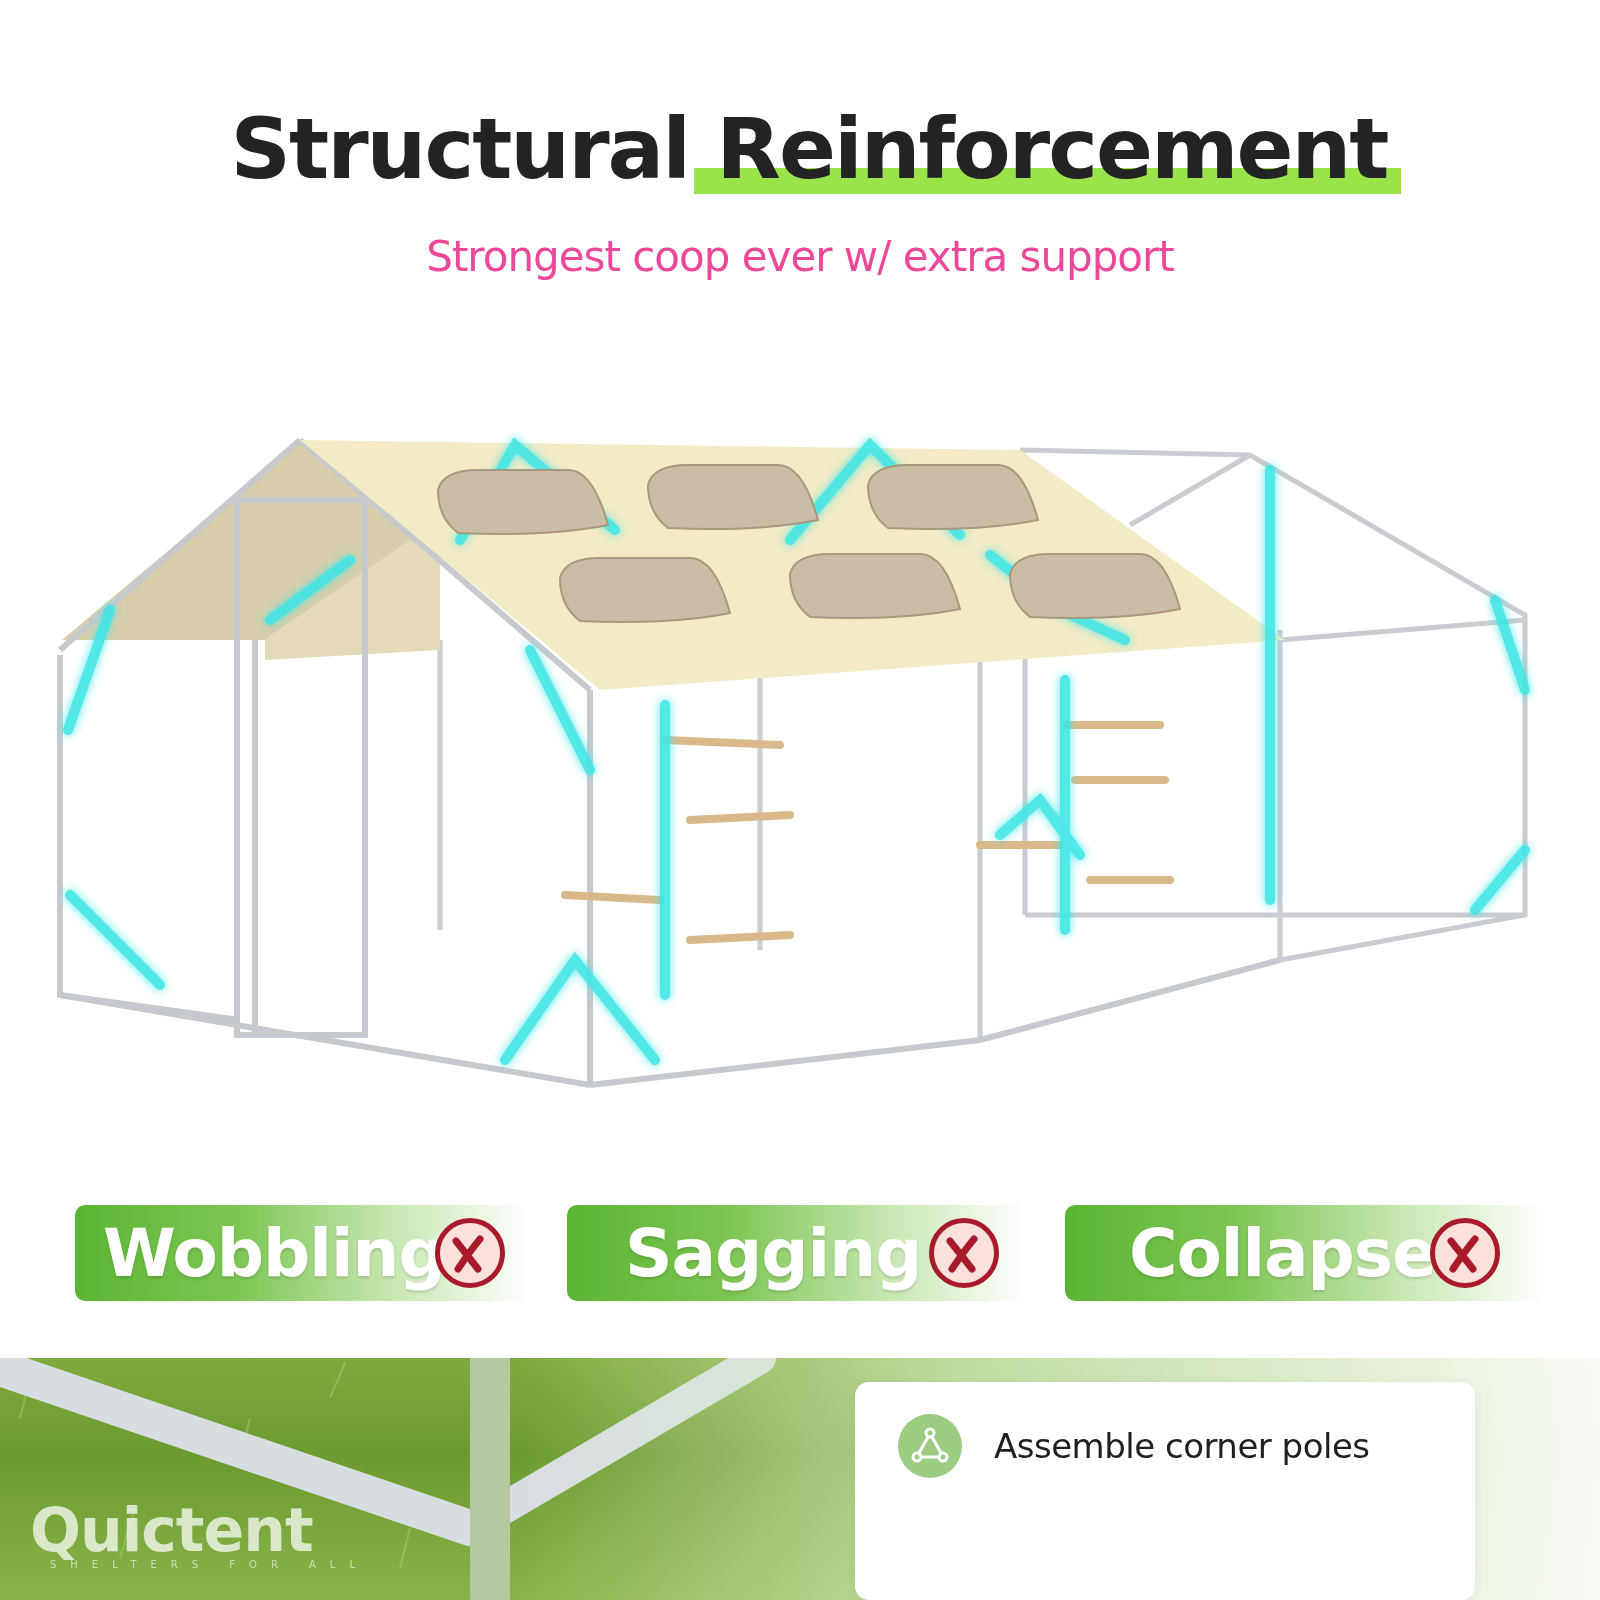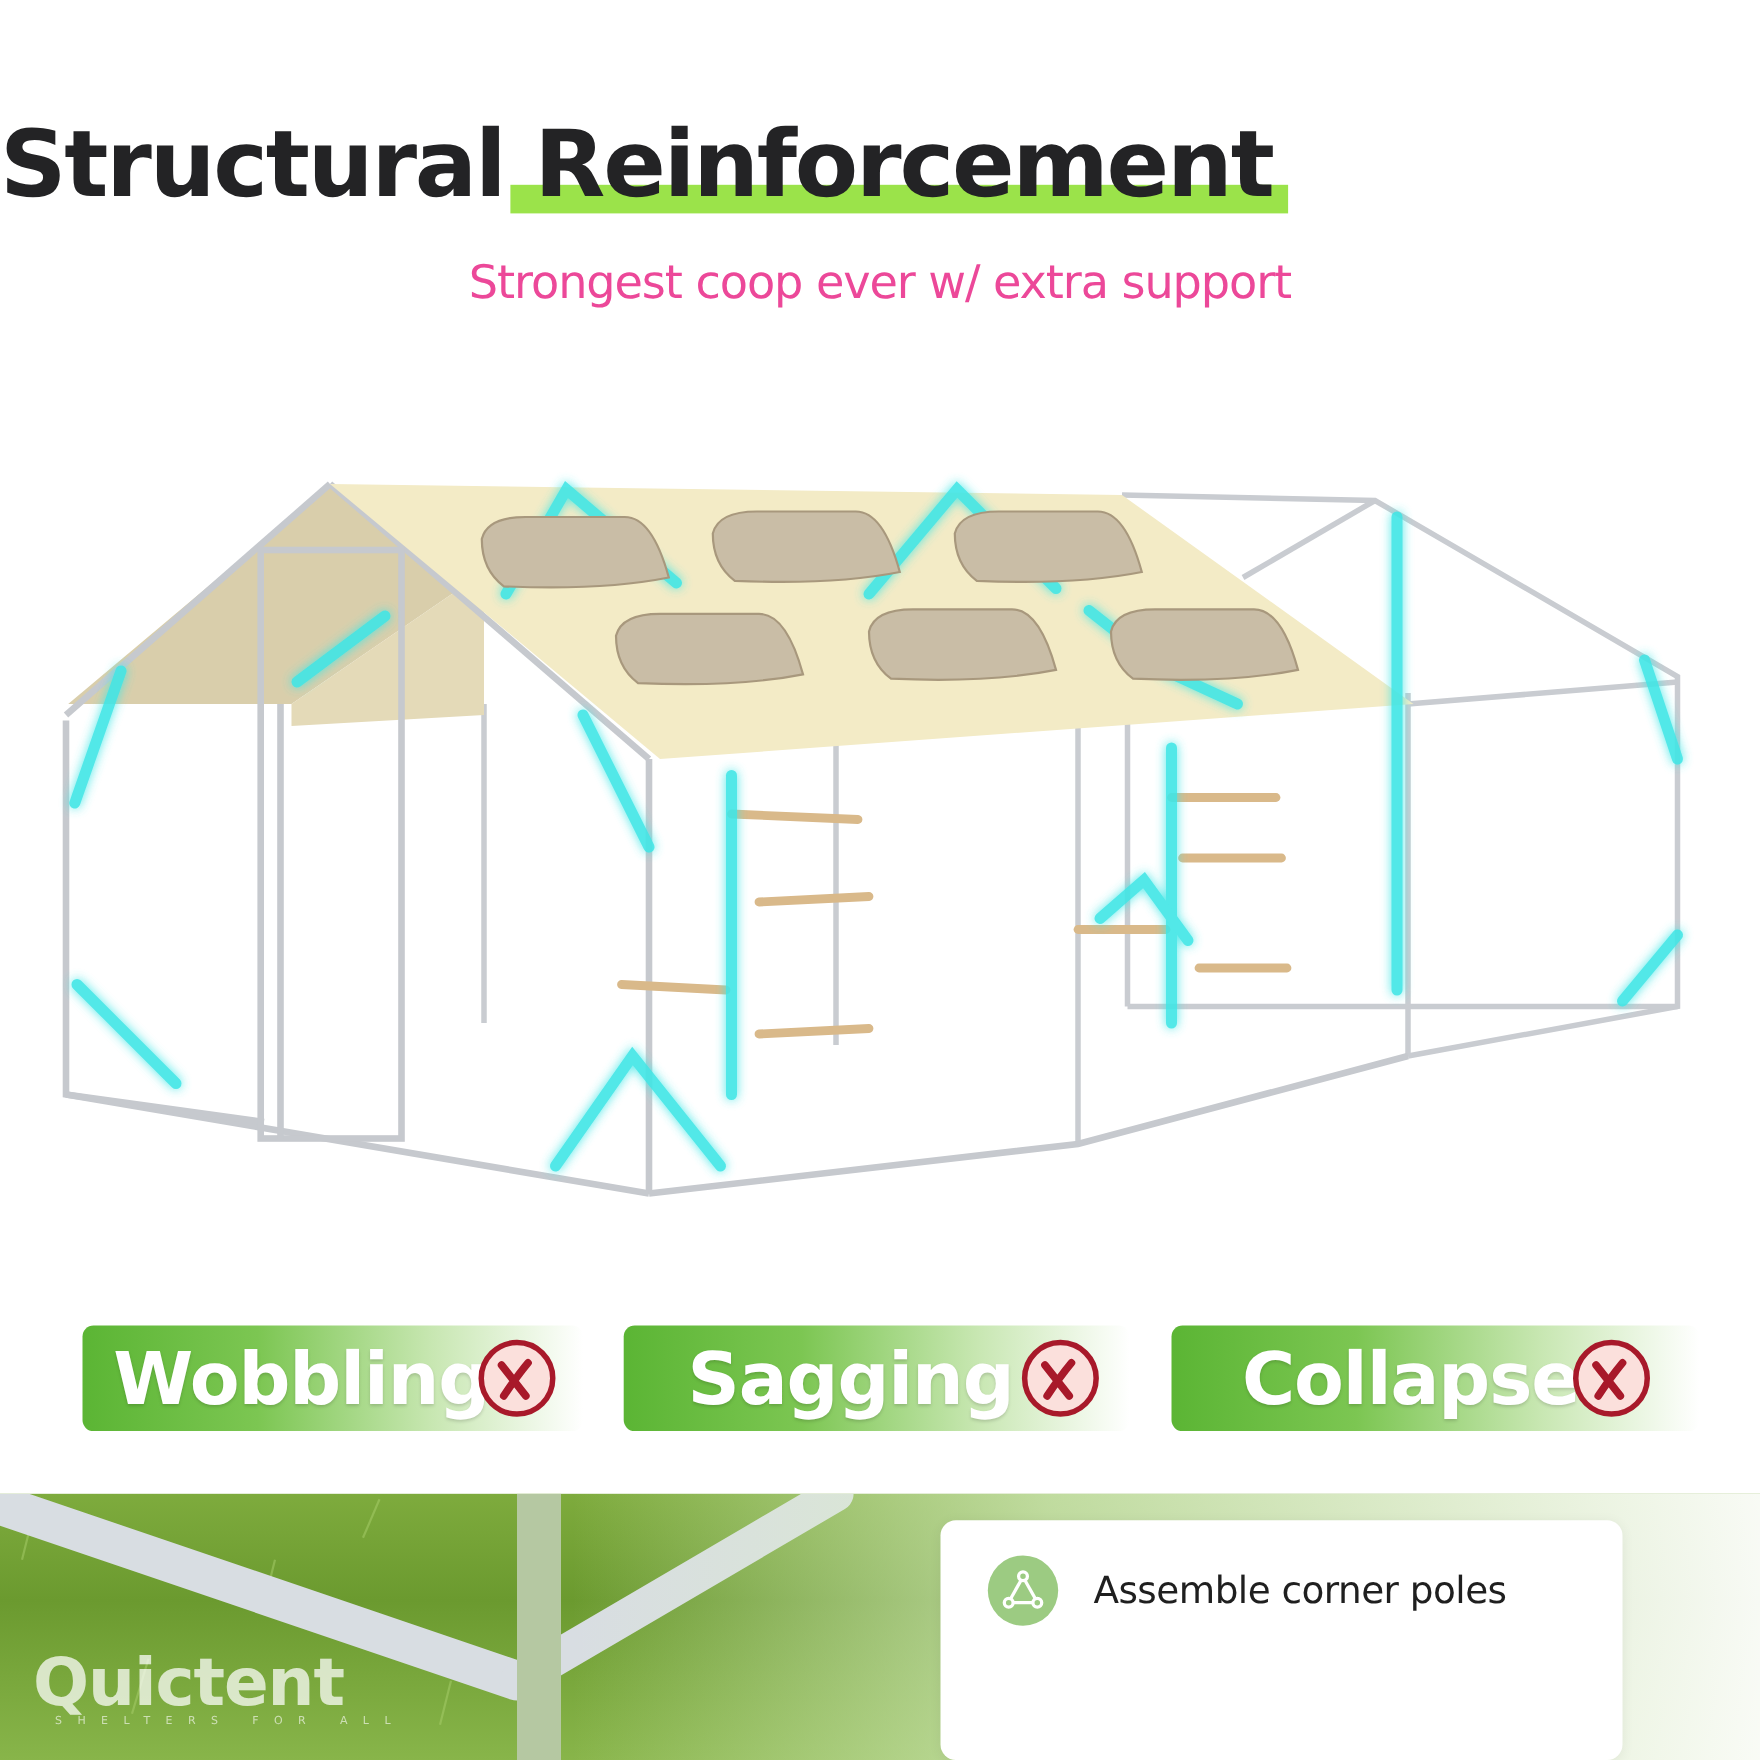--- a/index.html
+++ b/index.html
@@ -1,19 +1,19 @@
 <!DOCTYPE html>
 <html><head>
 <meta charset="utf-8">
 <style>
   * { box-sizing: border-box; margin: 0; padding: 0; }
   html, body { width: 1600px; height: 1600px; background: #ffffff; overflow: hidden; }
   body { position: relative; font-family: "Liberation Sans", sans-serif; }
 
-  .title-wrap { position: absolute; left: 0; top: 100px; width: 1600px; text-align: left; }
+  .title-wrap { position: absolute; left: 0; top: 100px; width: 1600px; text-align: center; padding-left: 18px; }
   .title { font-family: "DejaVu Sans", sans-serif; font-weight: bold; font-size: 84px; color: #232325; letter-spacing: -2px; position: relative; display: inline-block; }
   .title .hl { position: relative; z-index: 1; }
   .title .hl::before { content: ""; position: absolute; left: -22px; right: -14px; bottom: 4px; height: 26px; background: #9be34a; z-index: -1; }
   .subtitle { position: absolute; left: 0; top: 232px; width: 1600px; text-align: center; font-family: "DejaVu Sans", sans-serif; font-size: 42px; color: #ec4899; letter-spacing: -1px; }
 
   .scene { position: absolute; left: 0; top: 400px; width: 1600px; height: 720px; }
 
   .badges { position: absolute; top: 1205px; left: 0; width: 1600px; height: 100px; }
   .badge { position: absolute; height: 96px; border-radius: 10px; display: flex; align-items: center; padding-left: 28px;
            background: linear-gradient(90deg, #5bb534 0%, #7cc652 35%, #c8e7b2 70%, rgba(255,255,255,0) 100%); }

